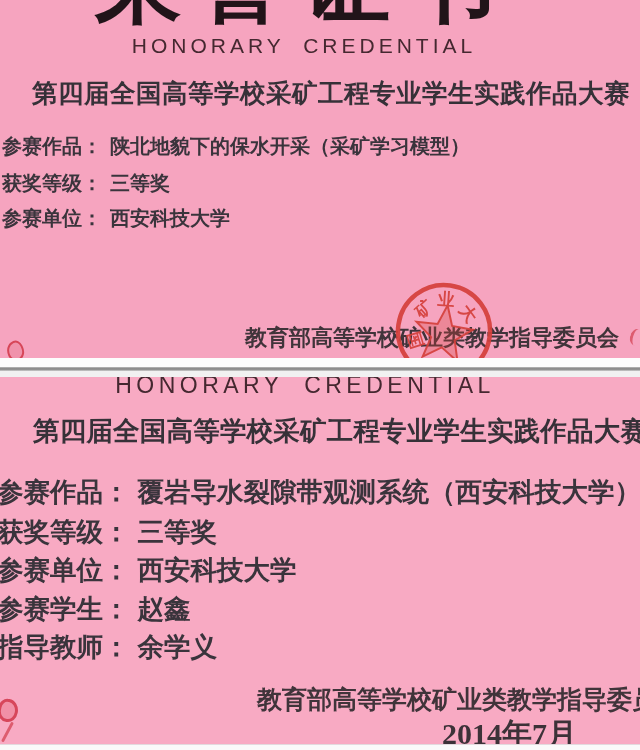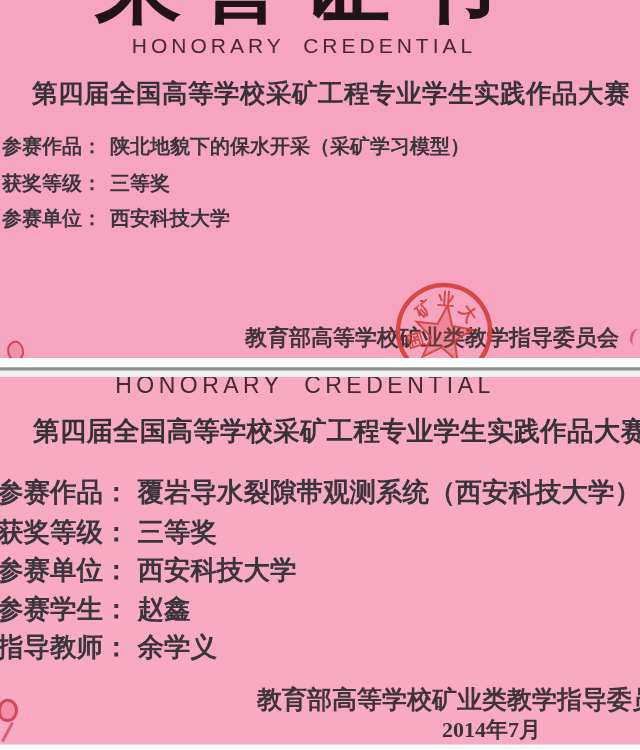--- a/index.html
+++ b/index.html
@@ -42,21 +42,21 @@
   .issuer{
     position:absolute;white-space:nowrap;font-weight:700;color:#40343a;line-height:1;
     font-family:"Liberation Serif","DejaVu Serif",serif;
   }
   .cert-top .issuer{top:327px;left:245px;font-size:22px;}
   .cert-bottom .issuer{top:310px;left:257px;font-size:25px;}
 
   .date-line{
     position:absolute;top:342px;left:442px;white-space:nowrap;
     font-family:"Liberation Serif","DejaVu Serif",serif;
-    font-weight:700;font-size:22px;color:#3c3238;line-height:1;
+    font-weight:700;font-size:30px;color:#3c3238;line-height:1;
   }
 
   .divider{position:absolute;top:358px;left:0;width:640px;height:19px;background:#fdfdfd;}
   .divider .rule{position:absolute;top:9px;left:0;width:100%;height:4px;
     background:linear-gradient(#bdbdbd,#7e7e7e,#cfcfcf);}
   .divider .lower{position:absolute;top:13px;left:0;width:100%;height:6px;background:#f1f1f1;}
 
   .bottom-strip{position:absolute;top:744px;left:0;width:640px;height:6px;background:#fafafa;border-top:1px solid #e3dade;}
 
   .seal{position:absolute;opacity:0.92;}

